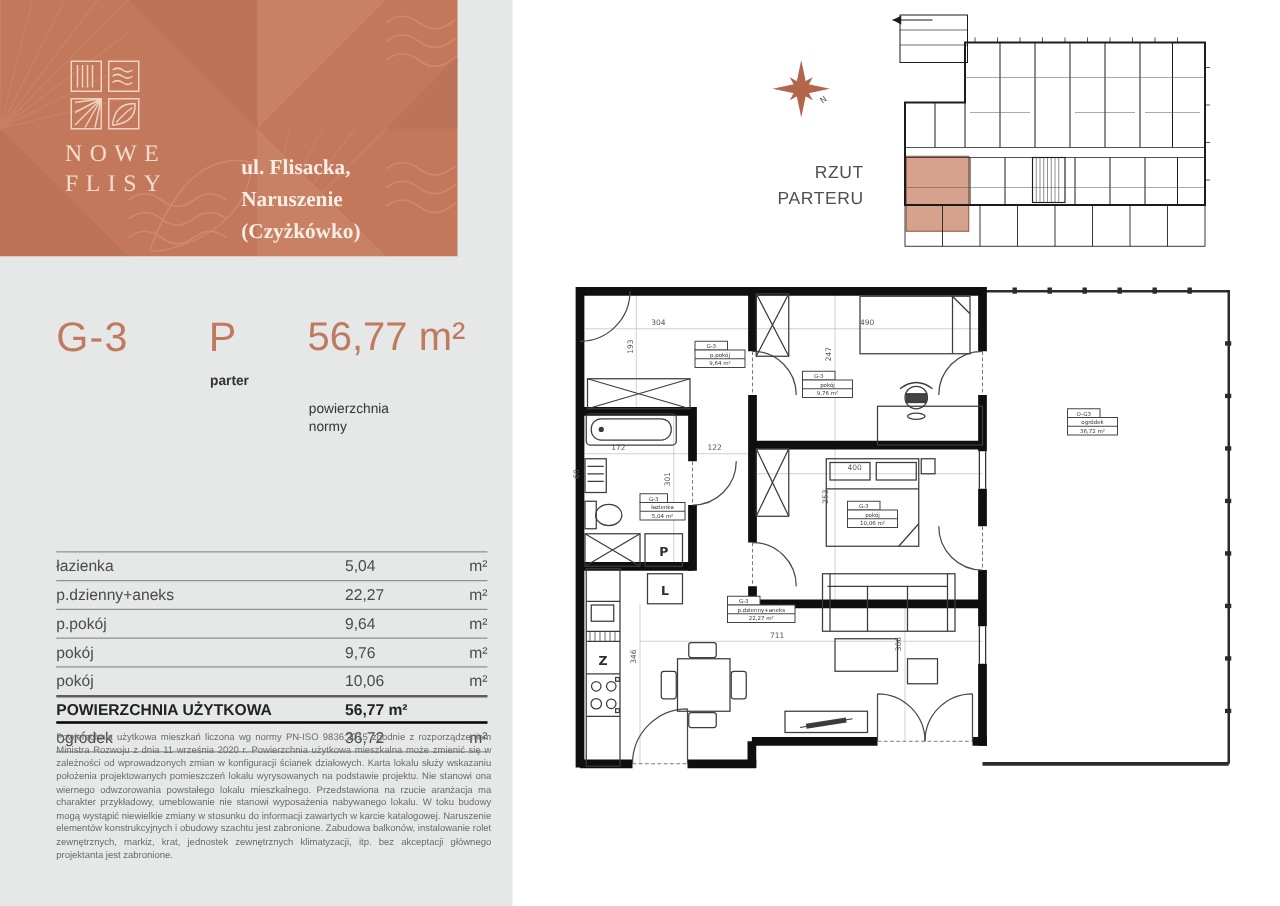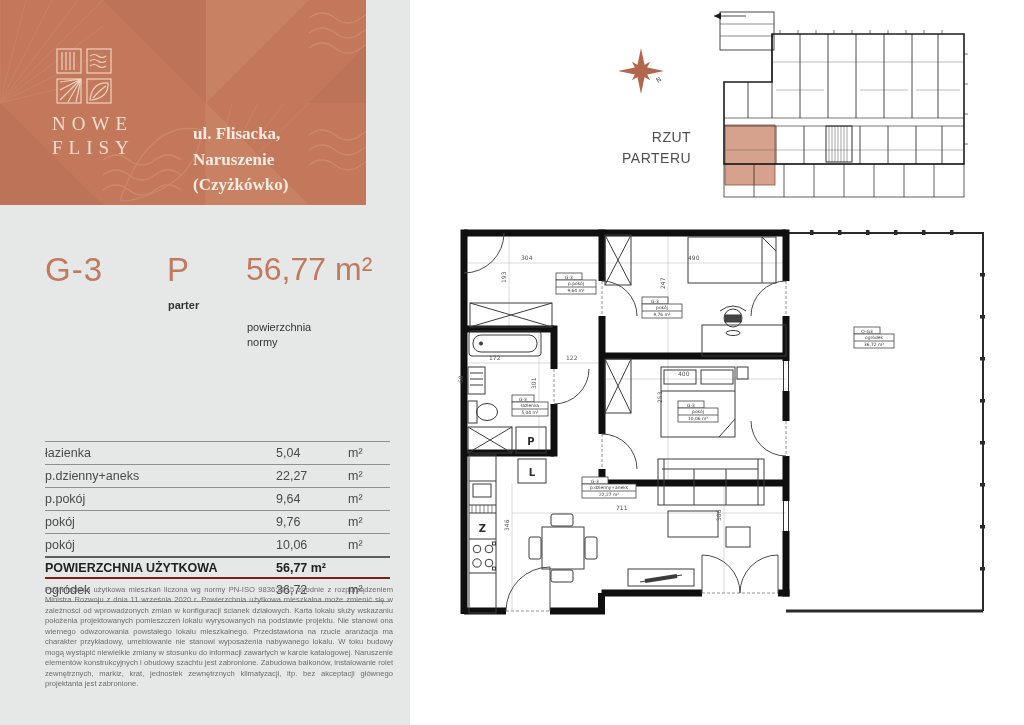--- a/index.html
+++ b/index.html
@@ -18,22 +18,22 @@
   .floor-code { position:absolute; left:167px; top:251px; font-size:33px; color:#bf7a5f; }
   .unit-area  { position:absolute; left:246px; top:251px; font-size:32px; color:#bf7a5f; }
   .floor-label { position:absolute; left:168px; top:299px; font-size:11px; color:#333; font-weight:bold; }
   .area-label  { position:absolute; left:247px; top:299px; font-size:11px; color:#333; line-height:1.35;margin-top:21px; }
 
   .areas-table { position:absolute; left:45px; top:441px; width:345px; }
   .arow { display:flex; align-items:center; height:23px; border-top:1.5px solid #8f8f8f; font-size:12.5px; color:#4a4a4a; }
   .arow:last-child { border-bottom:1.5px solid #8f8f8f; }
   .arow .nm { flex:1; }
   .arow .val { width:72px; }
-  .arow .un { width:42px; text-align:left; }
-  .arow.total { border-top:2px solid #5d5d5d; border-bottom:2px solid #7f1d1d; font-weight:bold; color:#222; }
+  .arow .un { width:42px; text-align:right; }
+  .arow.total { border-top:2px solid #5d5d5d; border-bottom:2px solid #000000; font-weight:bold; color:#222; }
   .arow.total + .arow { border-top:none; }
 
   .disclaimer { position:absolute; left:45px; top:585px; width:348px; font-size:7.6px; line-height:1.38; color:#6b6b6b; text-align:justify; }
 
   
   .site-title { position:absolute; left:622px; top:127px; font-size:14px; color:#4f4f4f; letter-spacing:.5px; line-height:1.5;text-align:right; }
   .compass { position:absolute; left:616px; top:46px; }
   .miniplan { position:absolute; left:710px; top:0px; }
   .mainplan { position:absolute; left:456px; top:221px; }
 

